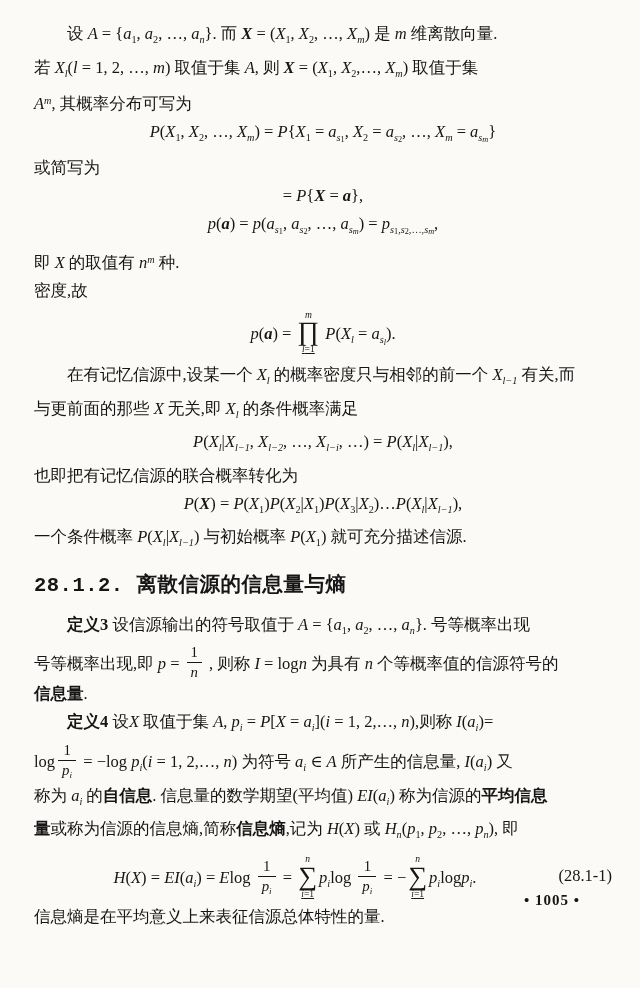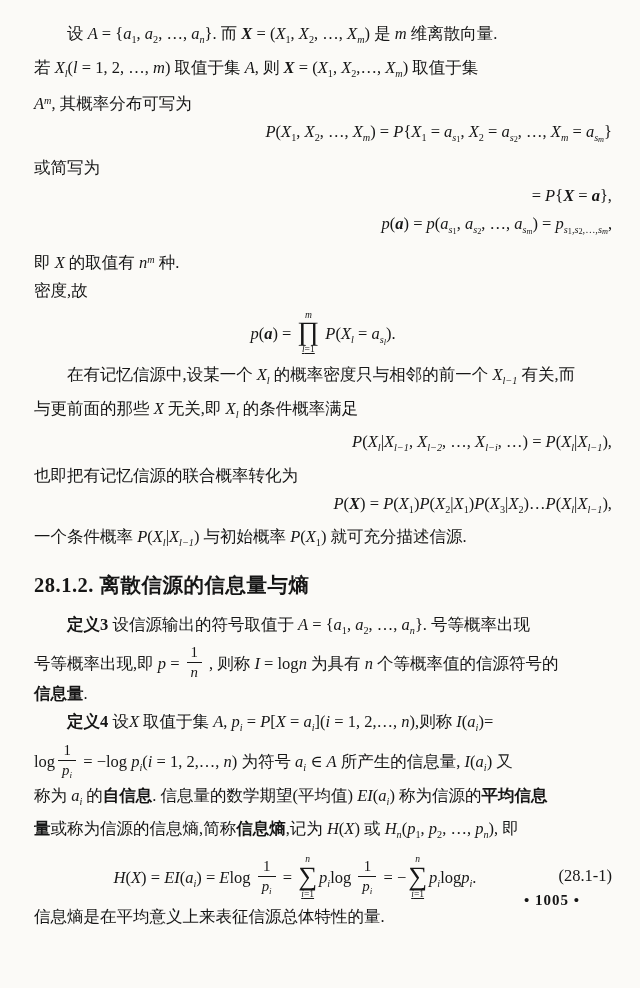--- a/index.html
+++ b/index.html
@@ -5,25 +5,25 @@
   html,body{margin:0;padding:0;}
   body{
     width:640px;height:988px;overflow:hidden;
     background:#fbfaf7;color:#161616;
     font-family:"Liberation Serif","DejaVu Serif",serif;
   }
   #page{position:relative;width:640px;height:696px;}
   .content{position:absolute;left:34px;top:20px;width:578px;}
   .line{line-height:28px;white-space:nowrap;font-size:16.5px;}
   .pi{text-indent:2em;}
-  .fc{text-align:right;}
+  .fc{text-align:center;}
   .fd{text-align:center;margin:5px 0;position:relative;}
   .fd.has-eqno{padding-right:56px;}
   .heading{
-    font-family:Liberation Serif, serif;
+    font-family:Liberation Mono, monospace;
     font-weight:bold;font-size:20.5px;line-height:1.25;
     margin:16px 0 12px;letter-spacing:0.5px;white-space:nowrap;
   }
   .i{font-style:italic;}
   .b{font-weight:bold;}
   .bi{font-weight:bold;font-style:italic;}
   .sub{font-size:0.62em;vertical-align:-0.35em;}
   .sub.i{font-style:italic;}
   .ssub{font-size:0.5em;vertical-align:-0.62em;}
   .ssub.i{font-style:italic;}

